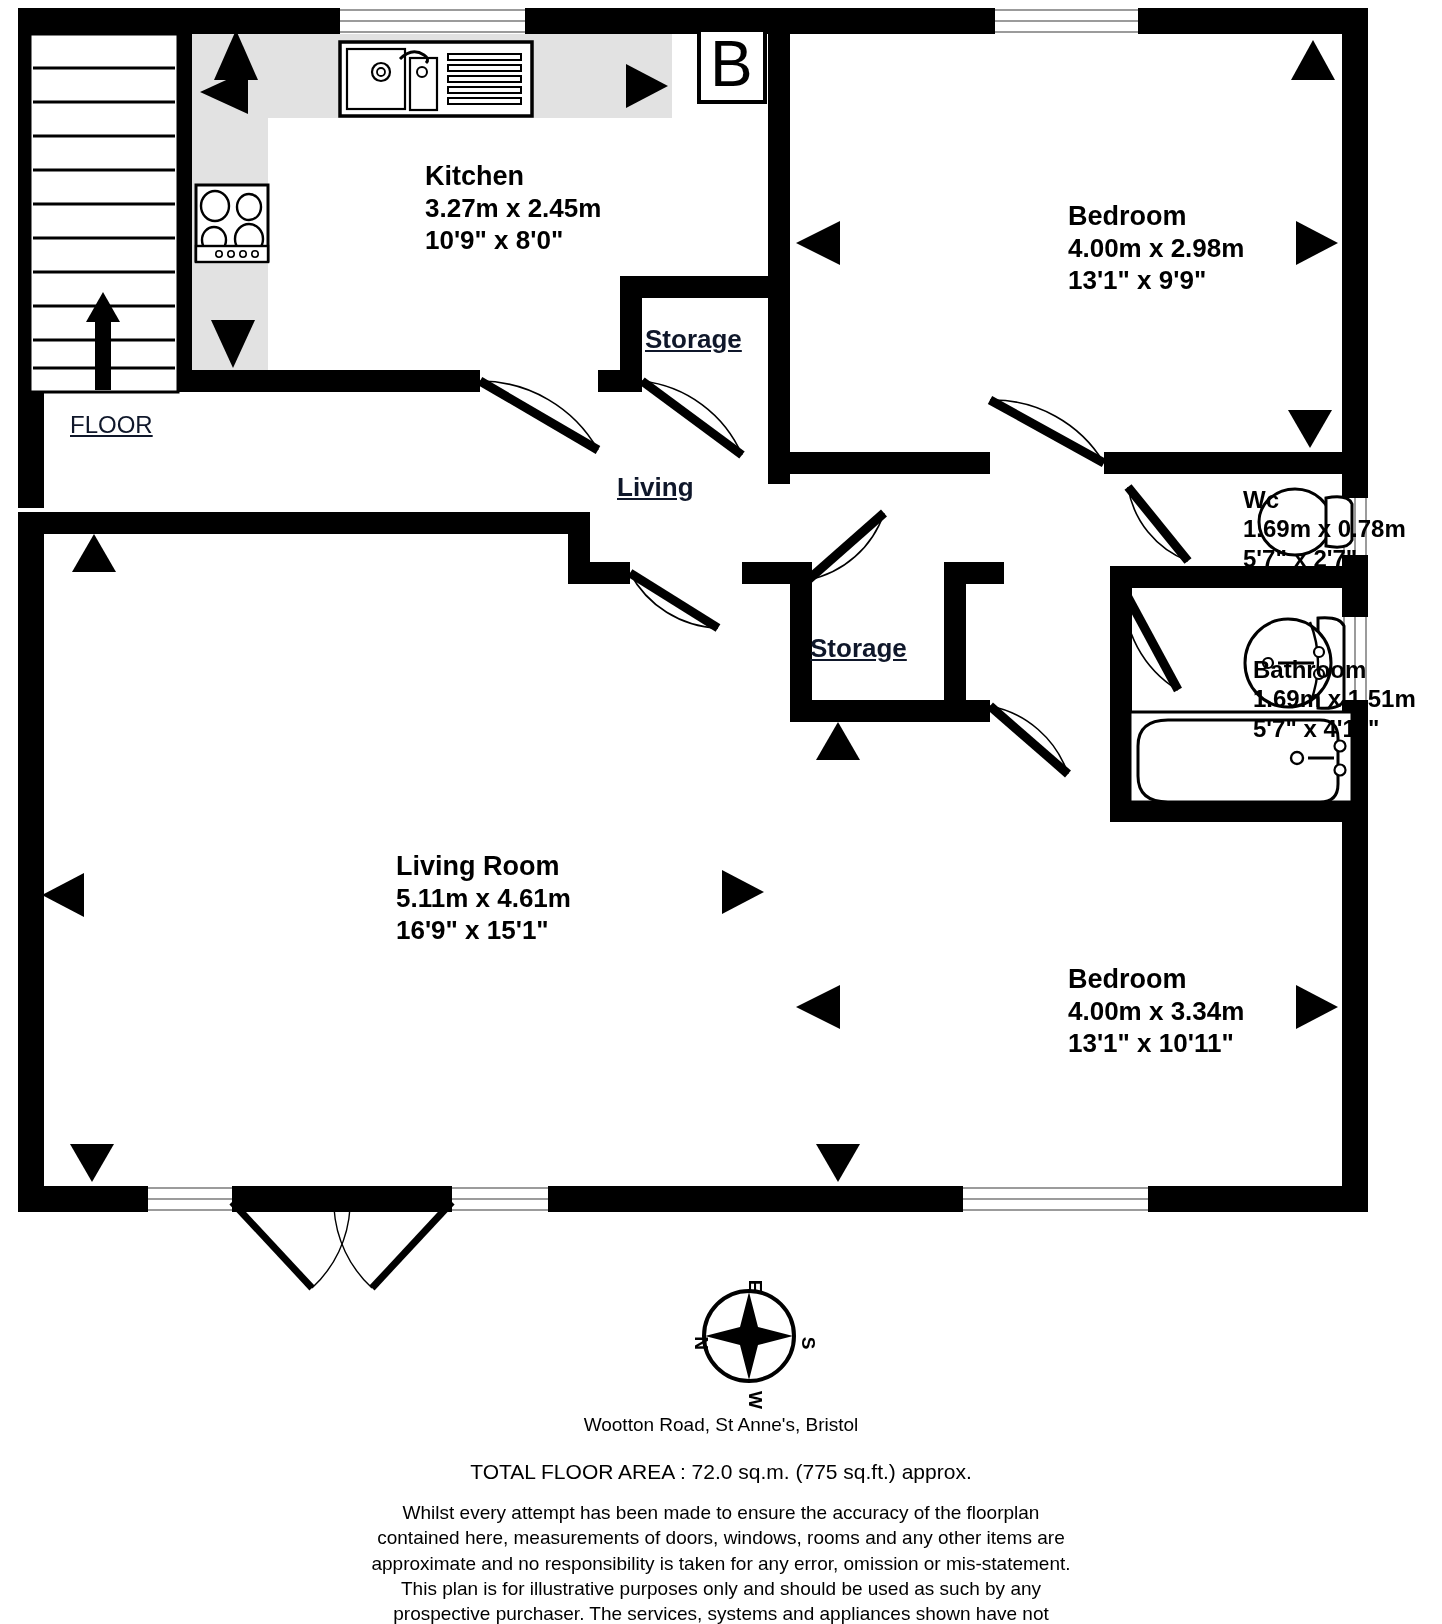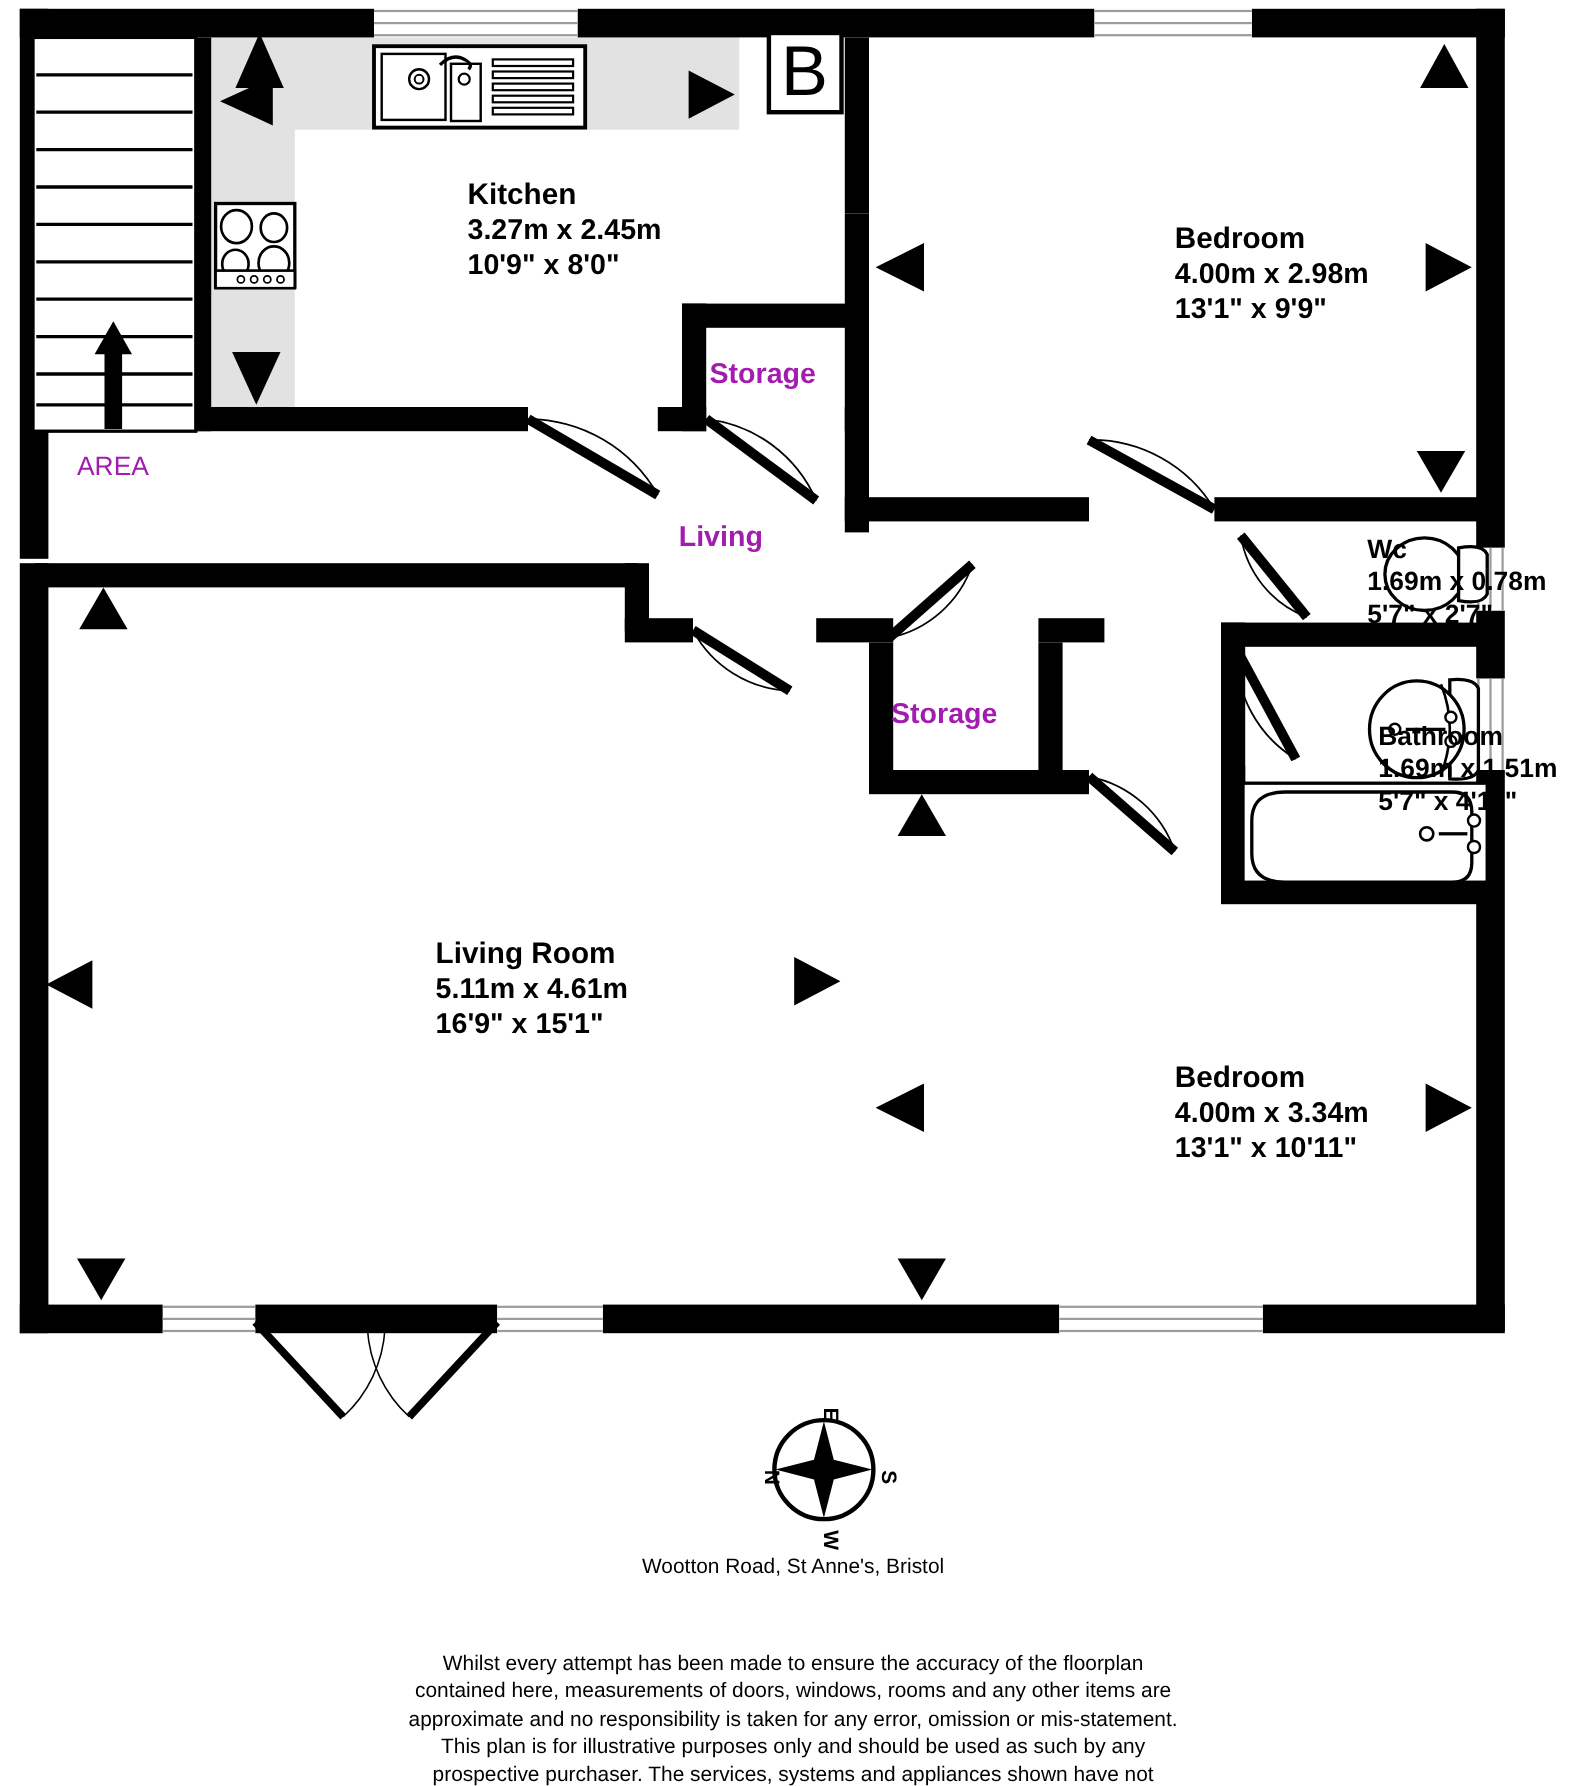--- a/index.html
+++ b/index.html
@@ -34,22 +34,23 @@
     white-space: nowrap;
     pointer-events: none;
   }
   .room-name { font-size: 27px; }
   .room-dim  { font-size: 26px; }
   .lbl-sm .room-name { font-size: 24px; }
   .lbl-sm .room-dim  { font-size: 24px; }
   .plain-label {
     position: absolute;
     font-size: 24px;
-    color: #a21caf;
+    color: #0f172a;
     white-space: nowrap;
+    text-decoration: underline;
   }
   .plain-label.bold { font-weight: bold; font-size: 26px; }
   .footer {
     position: absolute;
     left: 0;
     width: 1442px;
     text-align: center;
     color: #000;
   }
   #addr { top: 1414px; font-size: 19px; }
@@ -397,18 +398,19 @@
     <div class="room-dim" style="transform:translateX(-50%);">1.69m  x 1.51m</div>
     <div class="room-dim" style="transform:translateX(-50%);">5'7"  x 4'11"</div>
   </div>
 
   <div class="plain-label bold" style="left:645px; top:324px;">Storage</div>
 
   <div class="plain-label bold" style="left:810px; top:633px;">Storage</div>
 
   <div class="plain-label bold" style="left:617px; top:472px;">Living</div>
 
-  <div class="plain-label" style="left:70px; top:411px;">AREA</div>
+  <div class="plain-label" style="left:70px; top:411px;">FLOOR</div>
 
   <div class="footer" id="addr">Wootton Road, St Anne's, Bristol</div>
+  <div class="footer" id="area">TOTAL FLOOR AREA : 72.0 sq.m. (775 sq.ft.) approx.</div>
   <div class="footer" id="disc">Whilst every attempt has been made to ensure the accuracy of the floorplan contained here, measurements of doors, windows, rooms and any other items are approximate and no responsibility is taken for any error, omission or mis-statement. This plan is for illustrative purposes only and should be used as such by any prospective purchaser. The services, systems and appliances shown have not been tested and no guarantee as to their operability or efficiency can be given.</div>
 
 </div>
 
 </body></html>

